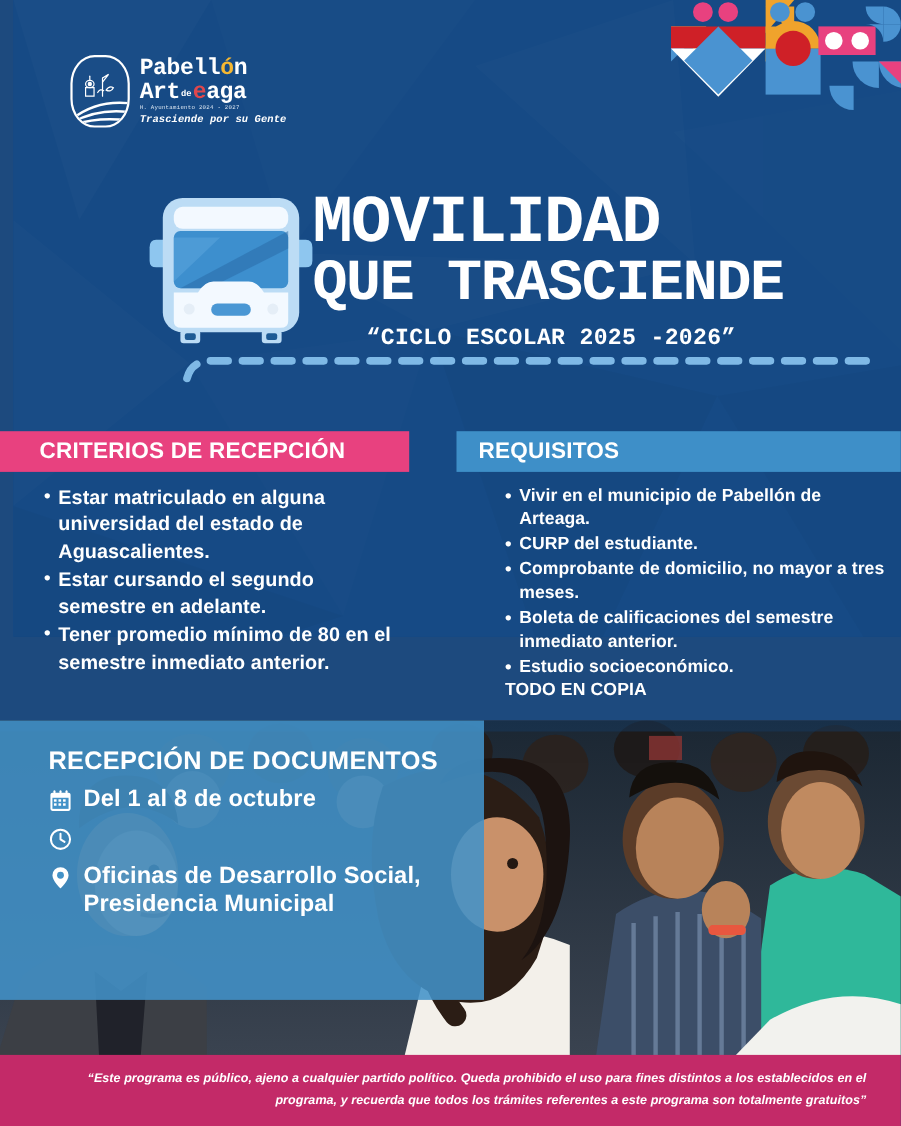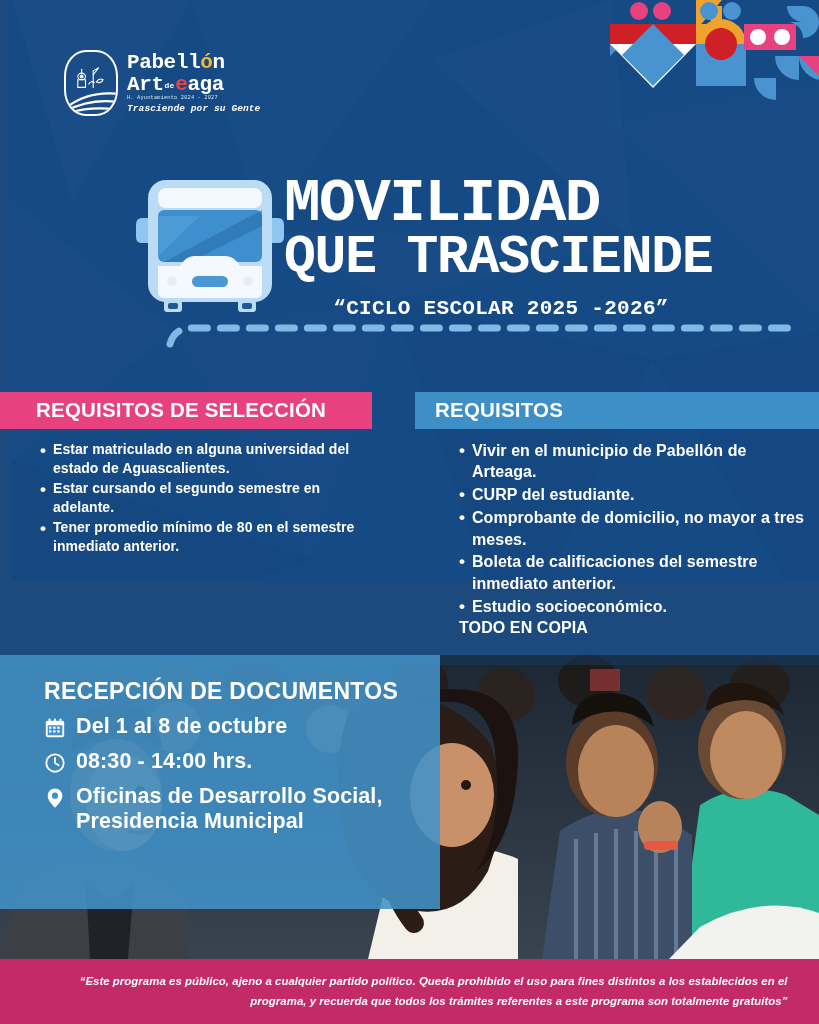--- a/index.html
+++ b/index.html
@@ -99,21 +99,21 @@
   .hdr {
     color:#fff; font-weight:bold; font-size:20.5px; letter-spacing:.2px;
     padding:6px 0 7px 36px; line-height:1.15;
   }
   .hdr-pink { background:#e8417f; }
   .hdr-blue { background:#3e8fc8; padding-left:20px; }
 
   .bullets { list-style:none; margin-top:11px; padding:0 14px 0 40px; }
   .col-right .bullets { padding-left:44px; padding-right:10px; }
   .bullets li {
-    position:relative; color:#fff; font-size:14px; font-weight:bold;
+    position:relative; color:#fff; font-size:18px; font-weight:bold;
     line-height:1.37; margin-bottom:1px; padding-left:13px;
     letter-spacing:.05px;
   }
   .col-right .bullets li { font-size:16px; line-height:1.36; }
   .bullets li::before {
     content:"•"; position:absolute; left:0; top:-1px; font-size:17px;
   }
   .todo-copia {
     color:#fff; font-size:16px; font-weight:bold; letter-spacing:.1px;
     padding:0 10px 0 44px; margin-top:1px;
@@ -285,21 +285,21 @@
     <div class="title-block">
       <div class="t-main">MOVILIDAD</div>
       <div class="t-sub">
         <span class="glyph"><span class="dot-orange" style="width:34px;height:34px;left:3px;top:10px;"></span><span>Q</span></span><span>UE T</span><span class="glyph"><span class="sq-blue" style="width:24px;height:24px;left:5px;top:8px;"></span><span>R</span></span><span class="glyph"><span class="tri-pink" style="left:28px;top:18px;"></span><span>AS</span></span><span>CIEN</span><span class="glyph"><span class="dot-orange2" style="width:32px;height:32px;left:2px;top:10px;"></span><span>D</span></span><span>E</span>
       </div>
       <div class="t-cycle">“CICLO ESCOLAR 2025 -2026”</div>
     </div>
   </div>
 
   <div class="col-left">
-    <div class="hdr hdr-pink">REQUISITOS DE SELECCIÓN</div>
+    <div class="hdr hdr-pink">CRITERIOS DE RECEPCIÓN</div>
     <ul class="bullets">
       <li>Estar matriculado en alguna universidad del estado de Aguascalientes.</li>
       <li>Estar cursando el segundo semestre en adelante.</li>
       <li>Tener promedio mínimo de 80 en el semestre inmediato anterior.</li>
     </ul>
   </div>
 
   <div class="col-right">
     <div class="hdr hdr-blue">REQUISITOS</div>
     <ul class="bullets">
@@ -408,21 +408,20 @@
           </g>
       </svg>
       <span class="tx">Del 1 al 8 de octubre</span>
     </div>
 
     <div class="doc-row">
       <svg class="ic" viewBox="0 0 24 24">
         <circle cx="12" cy="12" r="9.5" fill="none" stroke="#fff" stroke-width="2"></circle>
         <path d="M12 6.5 V12 L16 14.5" stroke="#fff" stroke-width="2" fill="none" stroke-linecap="round" stroke-linejoin="round"></path>
       </svg>
-      <span class="tx">08:30 - 14:00 hrs.</span>
     </div>
 
     <div class="doc-row">
       <svg class="ic" viewBox="0 0 24 24">
         <path d="M12 1.5 a8 8 0 0 1 8 8 c0 6 -8 13 -8 13 s-8 -7 -8 -13 a8 8 0 0 1 8 -8z" fill="#fff"></path>
         <circle cx="12" cy="9.5" r="3.4" fill="#4292c8"></circle>
       </svg>
       <span class="tx">Oficinas de Desarrollo Social, Presidencia Municipal</span>
     </div>
   </div>

